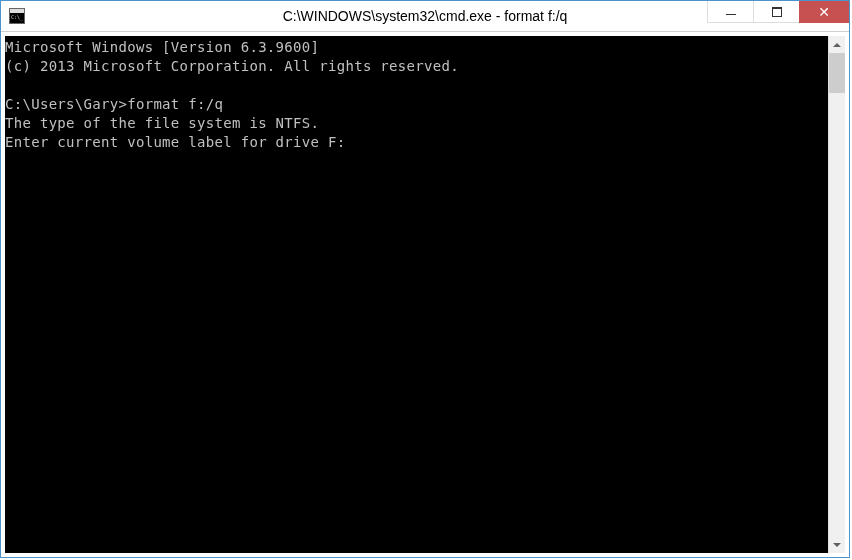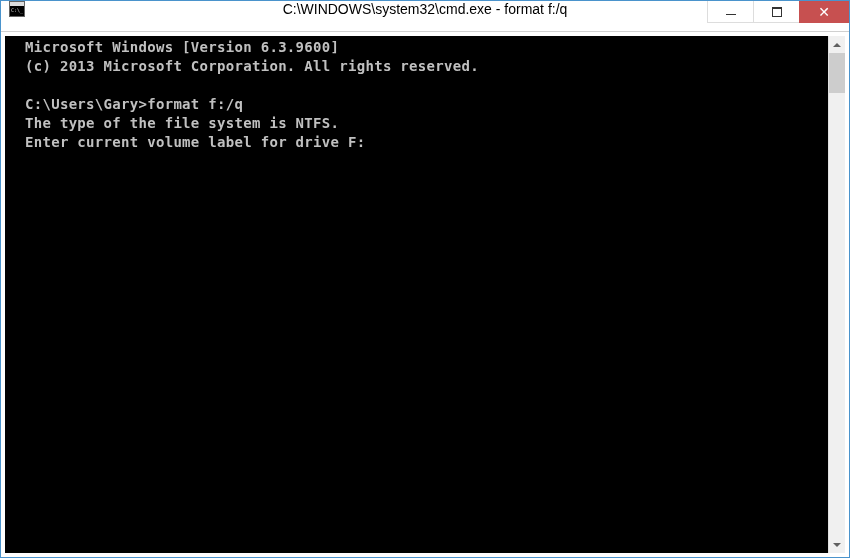--- a/index.html
+++ b/index.html
@@ -20,21 +20,21 @@
       border: 1px solid #4a93cc;
       background: #fff;
       position: relative;
       display: flex;
       flex-direction: column;
     }
     .titlebar {
       height: 31px;
       background: #fff;
       display: flex;
-      align-items: flex-start;
+      align-items: center;
       position: relative;
       border-bottom: 1px solid #d0d0d0;
     }
     .window-icon {
       width: 16px;
       height: 16px;
       margin-left: 8px;
       background: #000;
       border: 1px solid #666;
       position: relative;
@@ -114,25 +114,24 @@
       display: flex;
       background: #fff;
     }
     .terminal {
       flex: 1;
       background: #000;
       color: #c0c0c0;
       font-family: "Lucida Console", "Consolas", monospace;
       font-size: 14px;
       line-height: 19px;
-      padding: 2px 20px;
+      padding: 2px 0;
       white-space: pre;
       overflow: hidden;
       letter-spacing: 0.3px;
-      font-weight: bold;
     }
     .scrollbar {
       width: 17px;
       background: #f0f0f0;
       display: flex;
       flex-direction: column;
       border-left: 1px solid #e0e0e0;
     }
     .scroll-btn {
       height: 17px;

